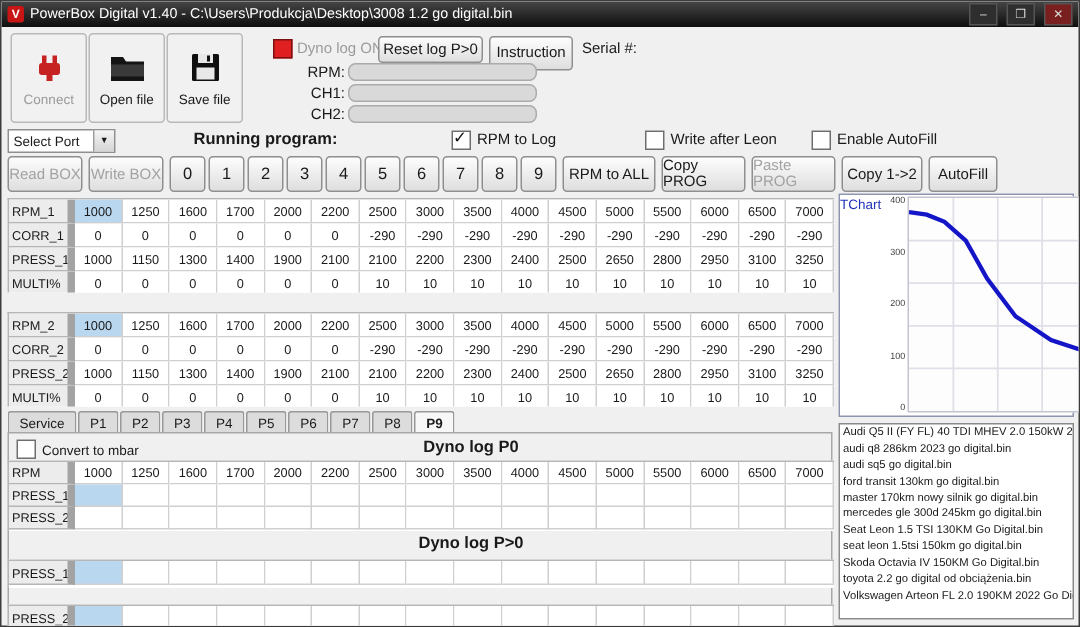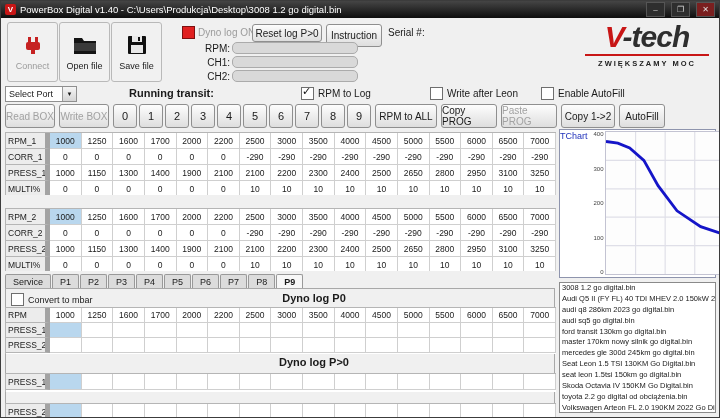--- a/index.html
+++ b/index.html
@@ -162,31 +162,26 @@
   <div class="btn" id="btn-instruction">Instruction</div>
   <div id="serial-label">Serial #:</div>
 
   <div class="chlabel" style="top:42px">RPM:</div>
   <div class="pbar" style="top:41px"></div>
   <div class="chlabel" style="top:56px">CH1:</div>
   <div class="pbar" style="top:55px"></div>
   <div class="chlabel" style="top:70px">CH2:</div>
   <div class="pbar" style="top:69px"></div>
 
-  <div id="logo">
-    <div id="brand">V-tech</div>
-    <div id="brand-underline"></div>
-    <div id="slogan">ZWIĘKSZAMY MOC</div>
-  </div>
 
   <div id="select-port">
     <span>Select Port</span>
     <span class="arrow">▼</span>
   </div>
-  <div id="running-program">Running transit:</div>
+  <div id="running-program">Running program:</div>
   <div class="cbwrap" id="cb-rpmtolog">
     <span class="cbbox checked"></span>
     <span>RPM to Log</span>
   </div>
   <div class="cbwrap" id="cb-writeafter">
     <span class="cbbox"></span>
     <span>Write after Leon</span>
   </div>
   <div class="cbwrap" id="cb-autofill">
     <span class="cbbox"></span>
@@ -536,21 +531,20 @@
           <line y1="12" y2="12" x1="0" x2="100" class="grid"></line>
           <line y1="24" y2="24" x1="0" x2="100" class="grid"></line>
           <line y1="36" y2="36" x1="0" x2="100" class="grid"></line>
           <line y1="48" y2="48" x1="0" x2="100" class="grid"></line>
           <polyline points="0.0,2.7 5.0,3.3 10.0,5.3 16.0,10.7 22.0,21.3 30.0,32.7 40.0,39.3 52.0,43.7 64.0,46.4 78.0,47.7 100.0,48.7" fill="none" stroke="#1515c8" stroke-width="1.2"></polyline>
         </svg>
     </div>
   </div>
 
   <div id="filelist">
-      <div class="fitem">3008 1.2 go digital.bin</div>
       <div class="fitem">Audi Q5 II (FY FL) 40 TDI MHEV 2.0 150kW 204KM go digital.bin</div>
       <div class="fitem">audi q8 286km 2023 go digital.bin</div>
       <div class="fitem">audi sq5 go digital.bin</div>
       <div class="fitem">ford transit 130km go digital.bin</div>
       <div class="fitem">master 170km nowy silnik go digital.bin</div>
       <div class="fitem">mercedes gle 300d 245km go digital.bin</div>
       <div class="fitem">Seat Leon 1.5 TSI 130KM Go Digital.bin</div>
       <div class="fitem">seat leon 1.5tsi 150km go digital.bin</div>
       <div class="fitem">Skoda Octavia IV 150KM Go Digital.bin</div>
       <div class="fitem">toyota 2.2 go digital od obciążenia.bin</div>

